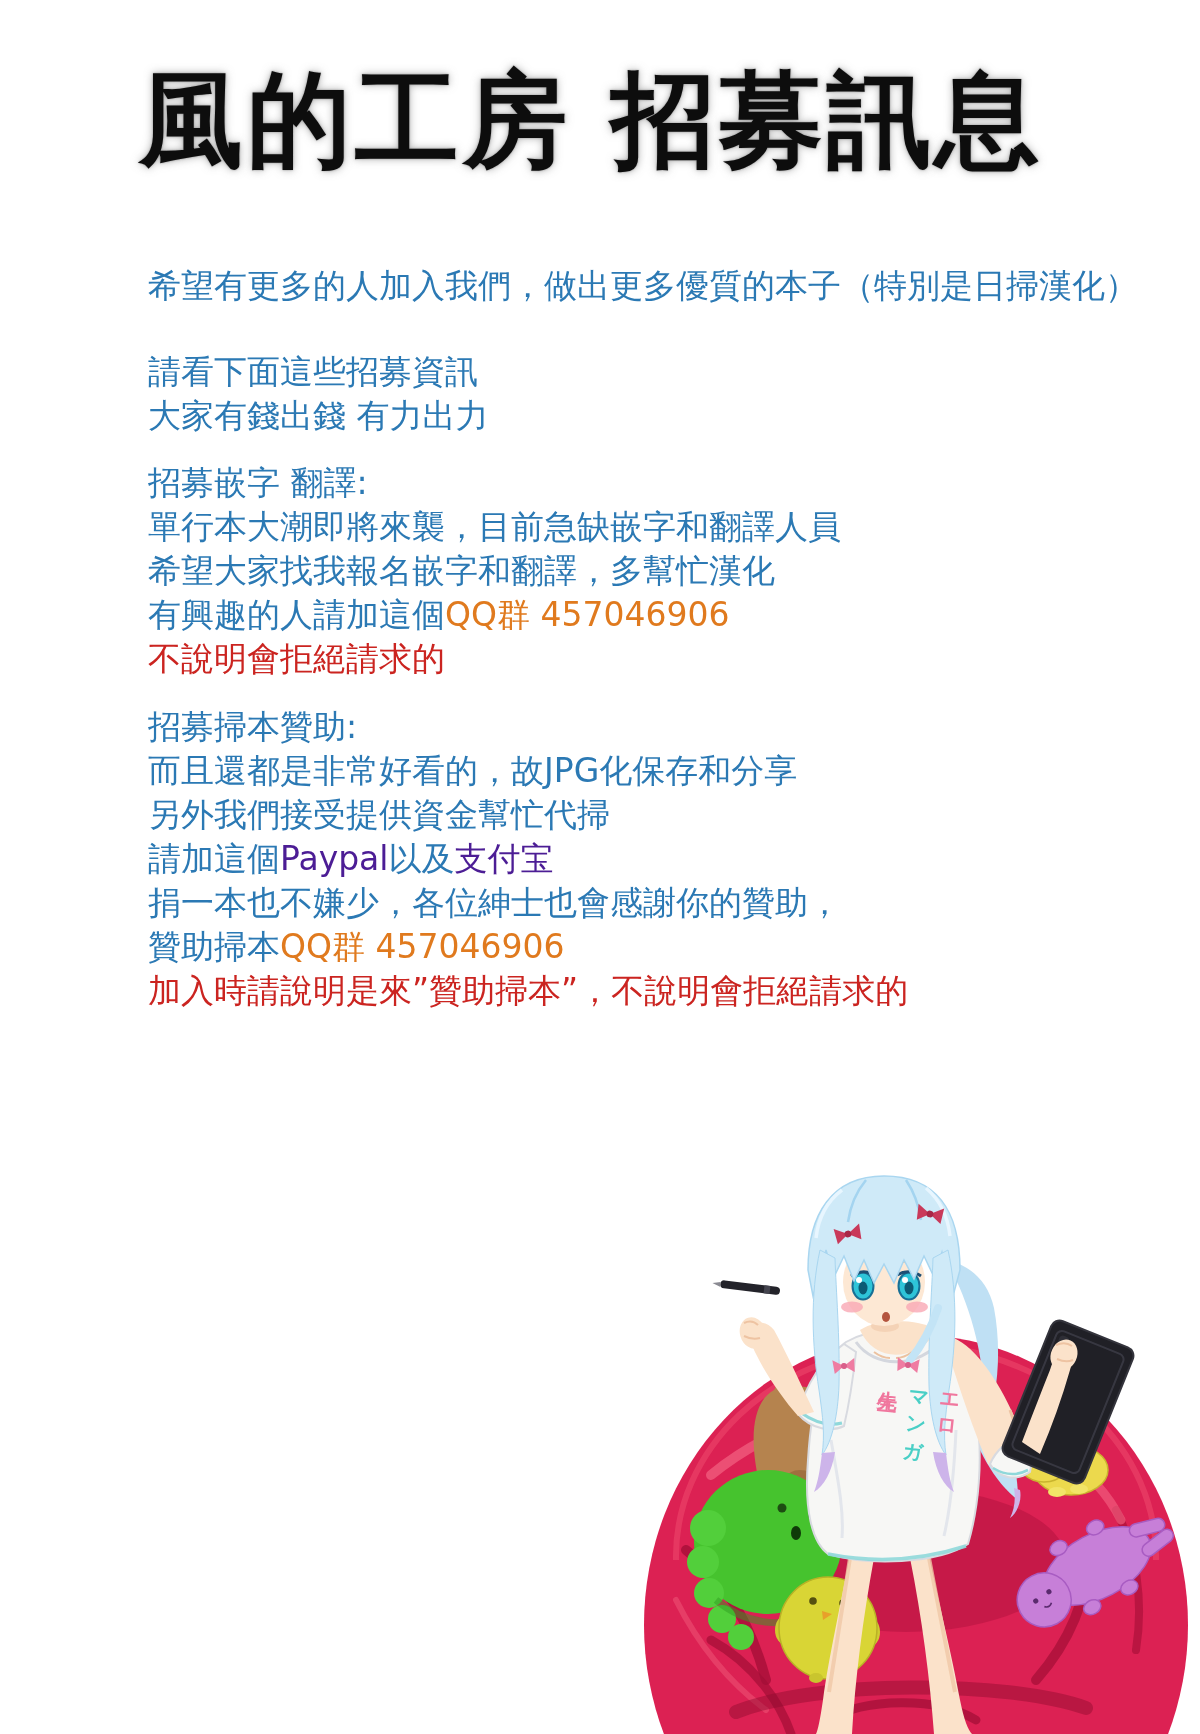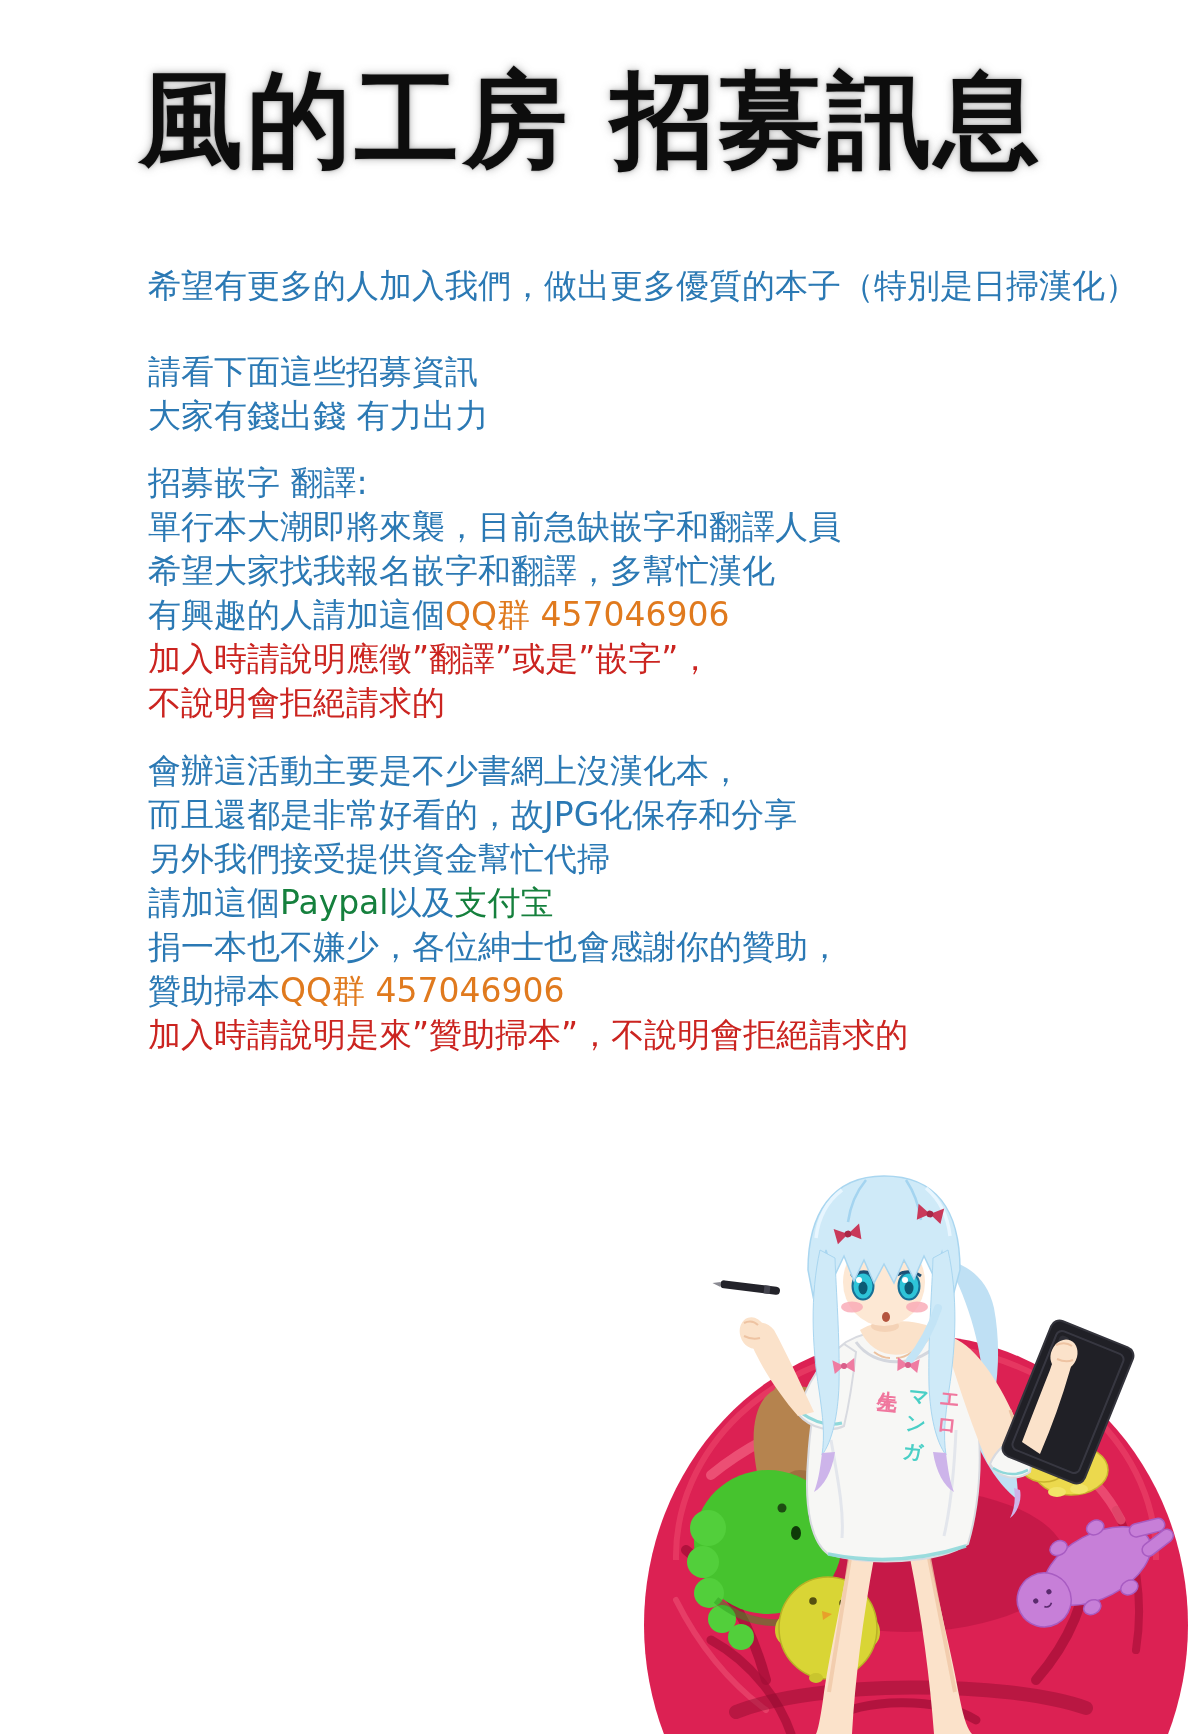--- a/index.html
+++ b/index.html
@@ -15,21 +15,21 @@
   }
   .content {
     position:absolute; left:112px; top:264px; font-size:33px; line-height:44px;
     white-space:nowrap;
   }
   .line { height:44px; }
   .sp42 { height:42px; } .sp23 { height:23px; } .sp24 { height:24px; }
   .blue   { color:#2b79b4; }
   .orange { color:#e07a1e; }
   .red    { color:#cb2420; }
-  .pink   { color:#15803d; }
+  .pink   { color:#4c1d95; }
   .illo { position:absolute; left:580px; top:1080px; width:580px; height:654px; }
   .shirt-text {
     position:absolute; left:833px; top:1378px; height:100px;
     writing-mode:vertical-rl; text-orientation:upright;
     font-size:20px; font-weight:bold; line-height:31px; letter-spacing:2px;
     transform:rotate(6deg); white-space:nowrap;
   }
   .shirt-col-pink { color:#f0779e; }
   .shirt-col-teal { color:#49cfc6; }
 </style>
@@ -44,25 +44,24 @@
     <div class="line blue">希望有更多的人加入我們，做出更多優質的本子（特別是日掃漢化）</div>
     <div class="sp42"></div>
     <div class="line blue">請看下面這些招募資訊</div>
     <div class="line blue">大家有錢出錢 有力出力</div>
     <div class="sp23"></div>
 
     <div class="line blue">招募嵌字 翻譯:</div>
     <div class="line blue">單行本大潮即將來襲，目前急缺嵌字和翻譯人員</div>
     <div class="line blue">希望大家找我報名嵌字和翻譯，多幫忙漢化</div>
     <div class="line"><span class="blue">有興趣的人請加這個</span><span class="orange">QQ群 457046906</span></div>
-    <div class="line red">加入時請說明應徵”翻譯”或是”嵌字”，</div>
     <div class="line red">不說明會拒絕請求的</div>
     <div class="sp24"></div>
 
-    <div class="line blue">會辦這活動主要是不少書網上沒漢化本，</div>
+    <div class="line blue">招募掃本贊助:</div>
     <div class="line blue">而且還都是非常好看的，故JPG化保存和分享</div>
     <div class="line blue">另外我們接受提供資金幫忙代掃</div>
     <div class="line"><span class="blue">請加這個</span><span class="pink">Paypal</span><span class="blue">以及</span><span class="pink">支付宝</span></div>
     <div class="line blue">捐一本也不嫌少，各位紳士也會感謝你的贊助，</div>
     <div class="line"><span class="blue">贊助掃本</span><span class="orange">QQ群 457046906</span></div>
     <div class="line red">加入時請說明是來”贊助掃本”，不說明會拒絕請求的</div>
   </div>
 
   <svg class="illo" viewBox="0 0 580 654">
 

